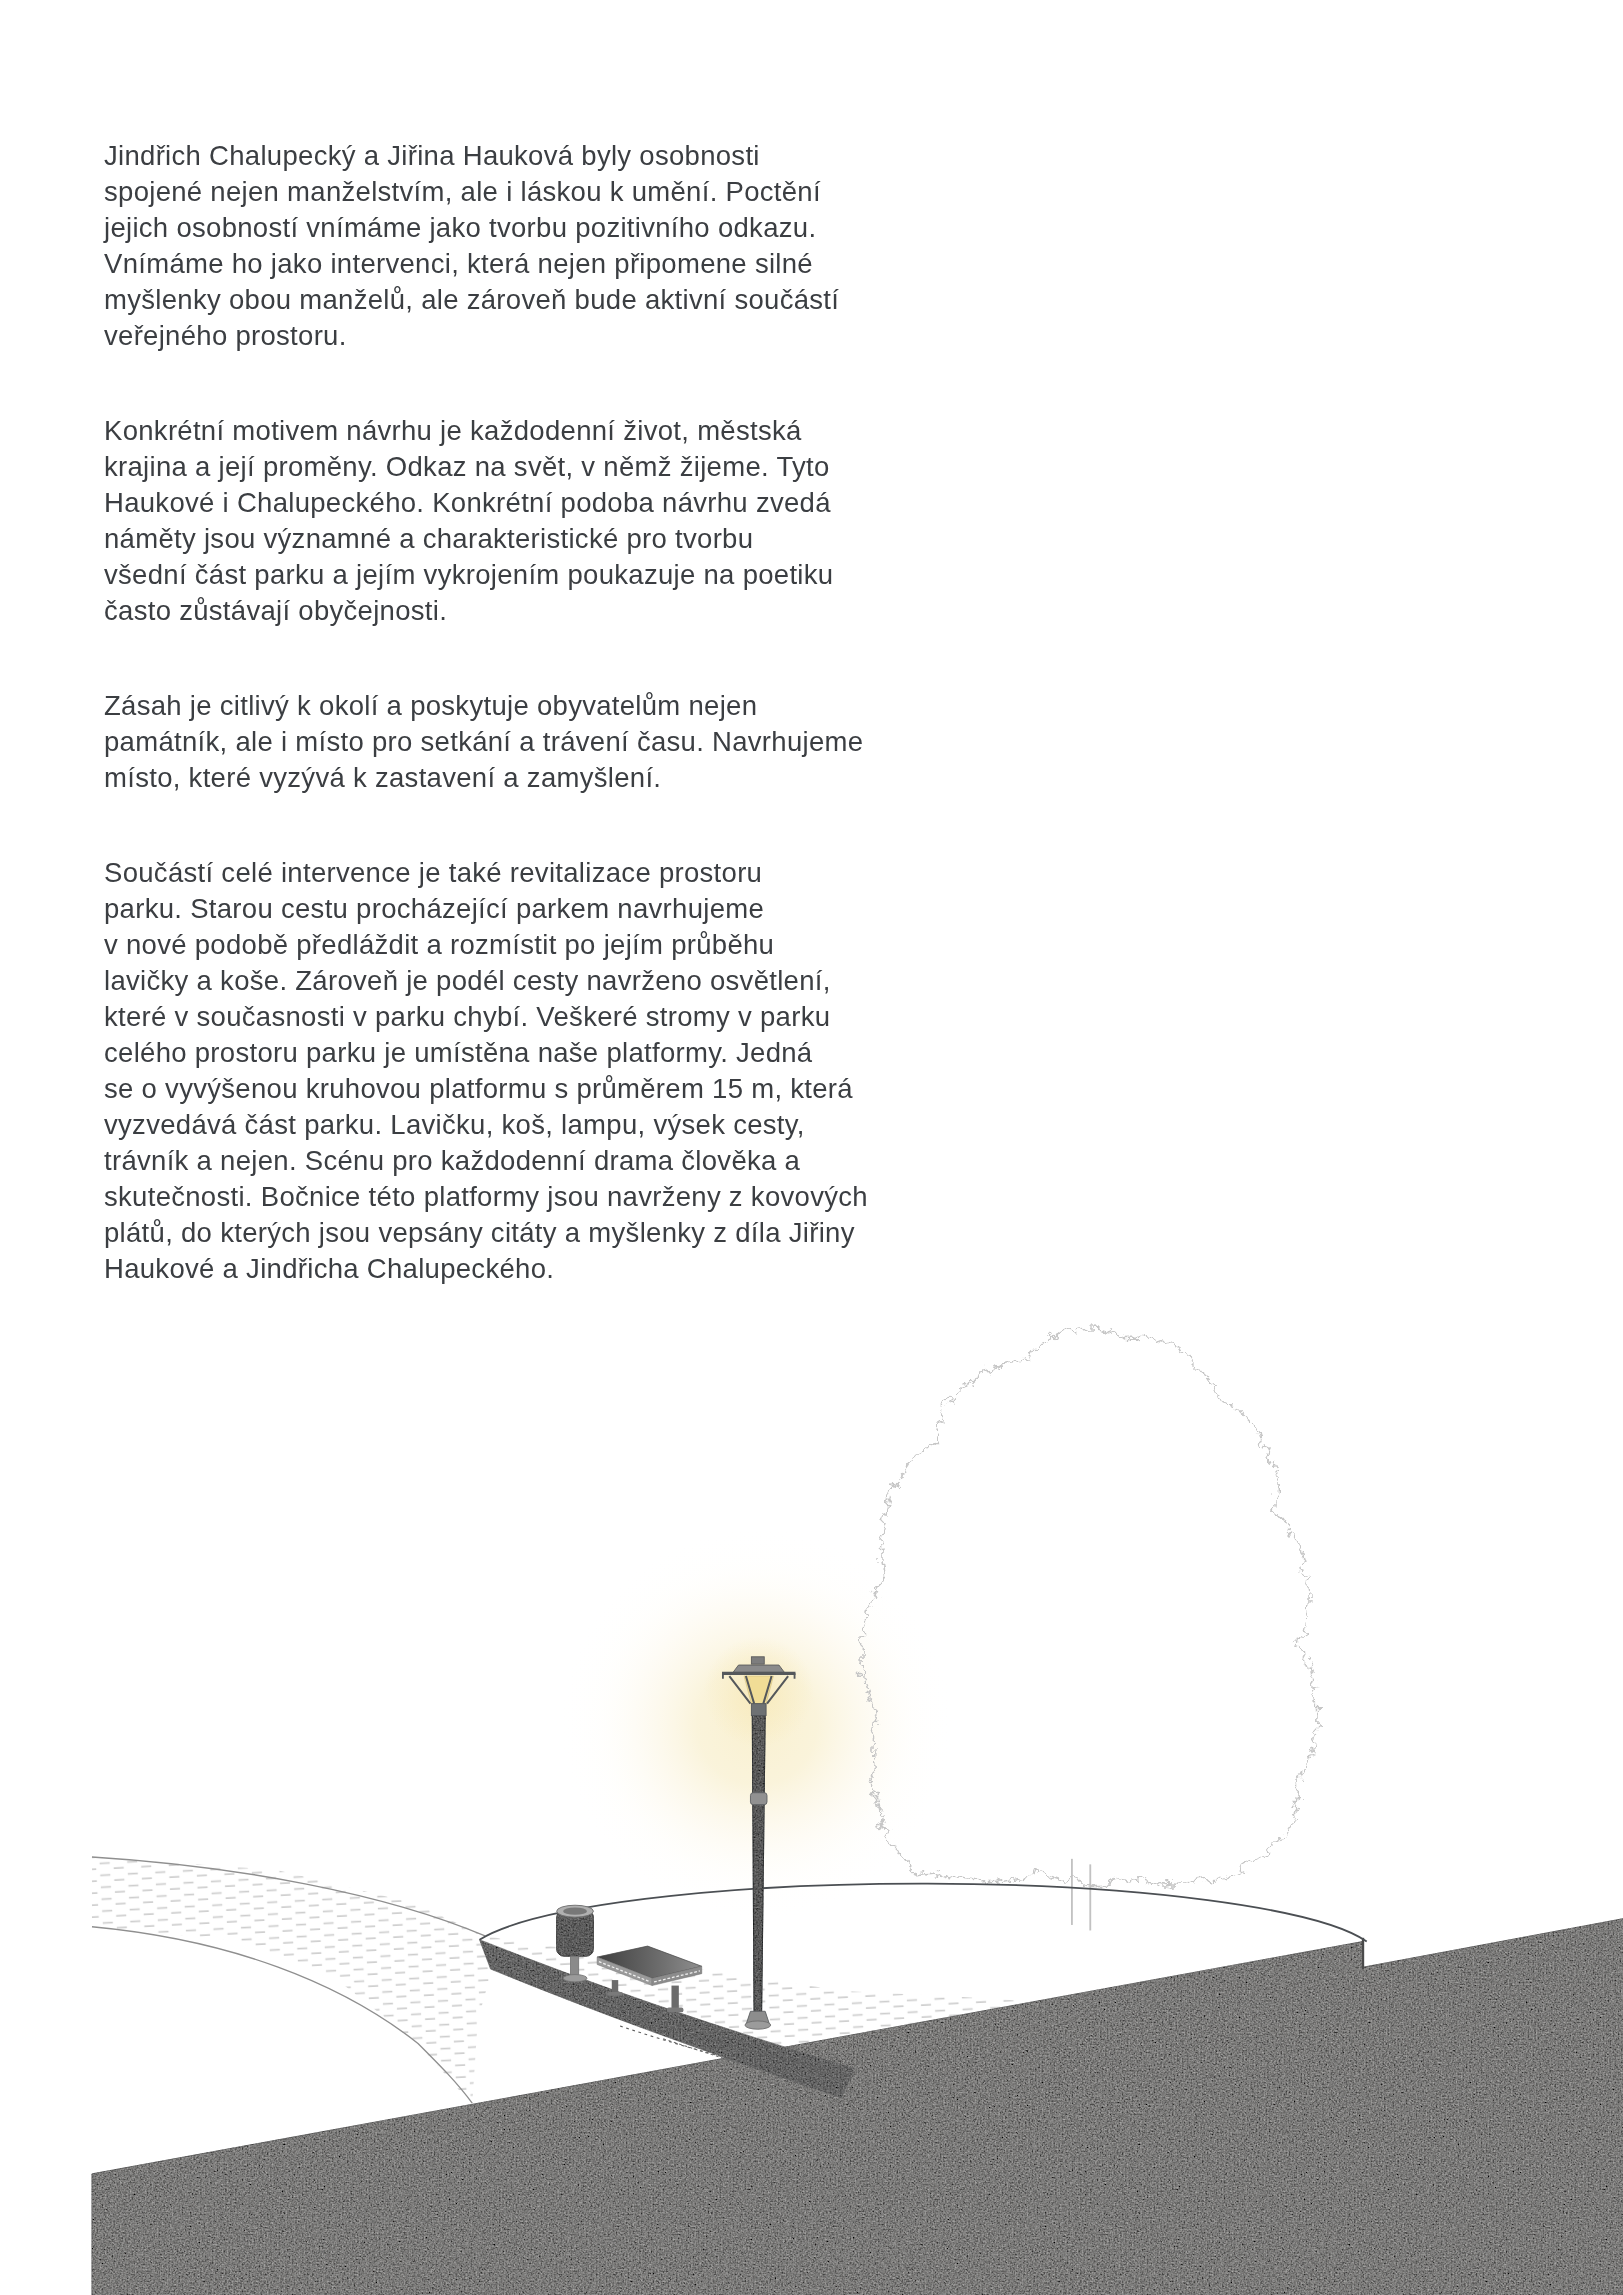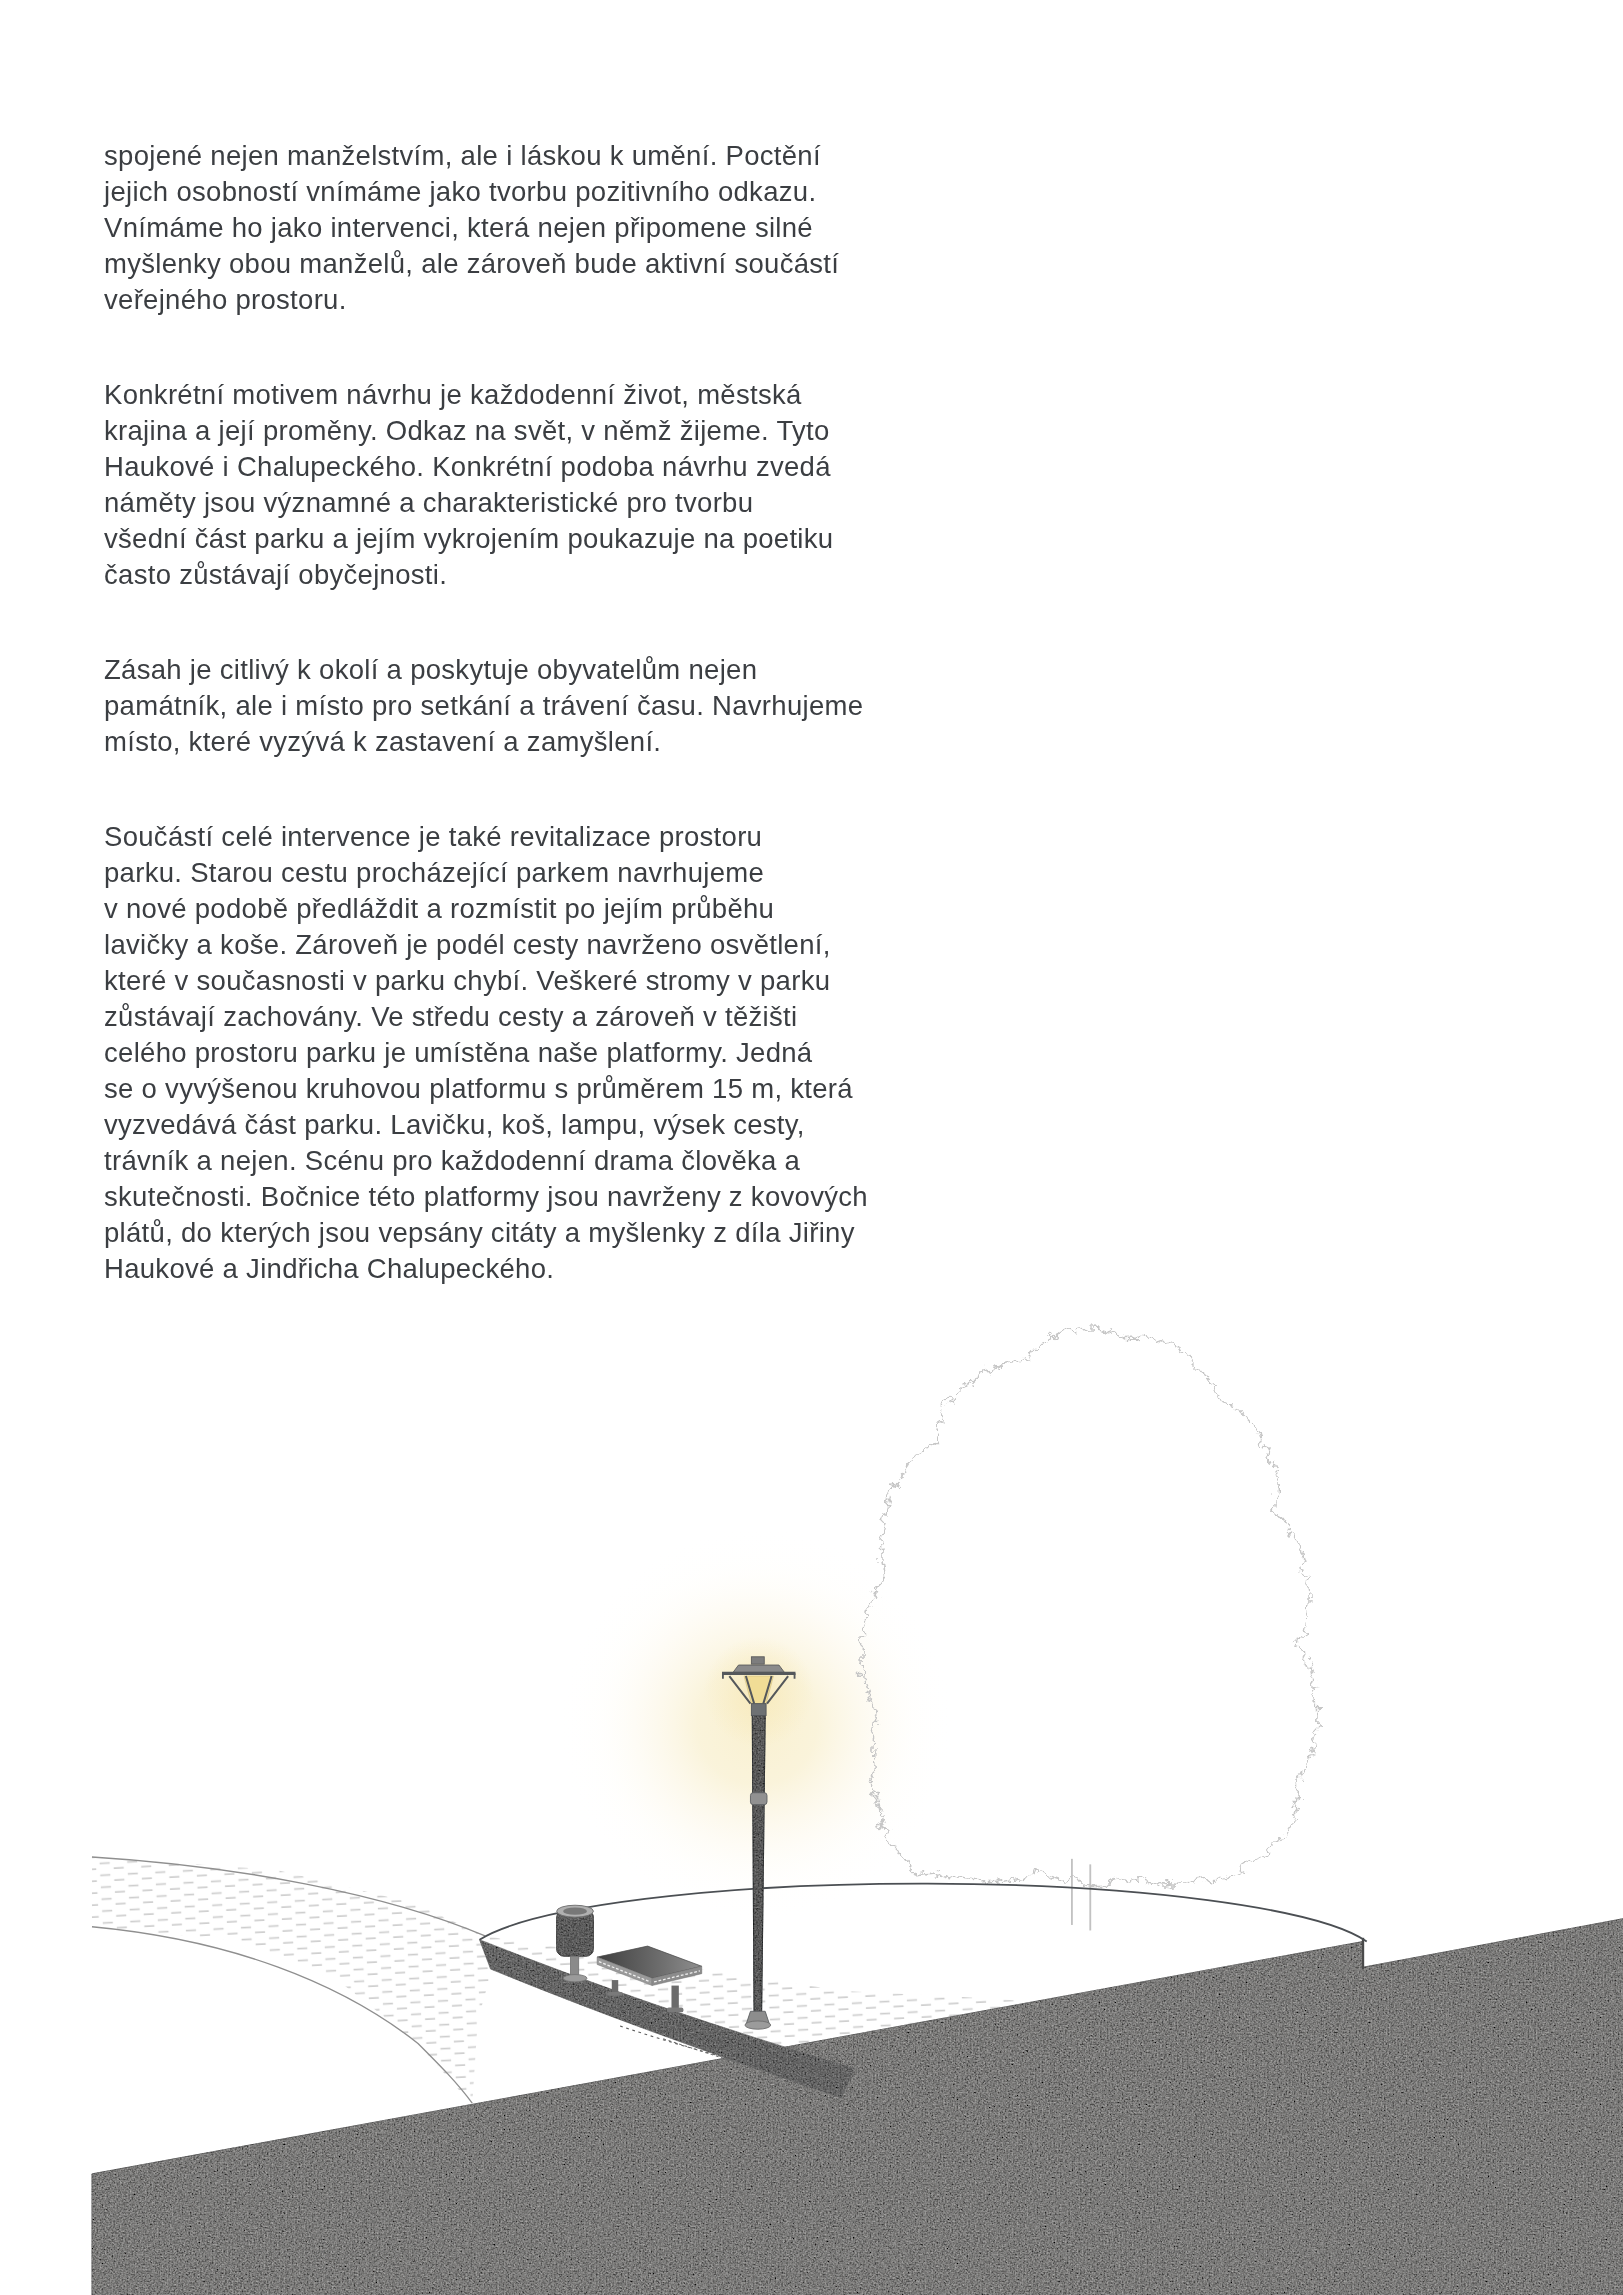--- a/index.html
+++ b/index.html
@@ -13,20 +13,21 @@
   }
   .para{margin:0 0 59px 0;}
   .line{white-space:nowrap;}
   .scene{position:absolute;left:0;top:0;width:1624px;height:2296px;}
 </style>
 </head>
 <body>
 
 <div class="article">
     <div class="para">
+      <div class="line">Jindřich Chalupecký a Jiřina Hauková byly osobnosti</div>
       <div class="line">spojené nejen manželstvím, ale i láskou k umění. Poctění</div>
       <div class="line">jejich osobností vnímáme jako tvorbu pozitivního odkazu.</div>
       <div class="line">Vnímáme ho jako intervenci, která nejen připomene silné</div>
       <div class="line">myšlenky obou manželů, ale zároveň bude aktivní součástí</div>
       <div class="line">veřejného prostoru.</div>
     </div>
     <div class="para">
       <div class="line">Konkrétní motivem návrhu je každodenní život, městská</div>
       <div class="line">krajina a její proměny. Odkaz na svět, v němž žijeme. Tyto</div>
       <div class="line">Haukové i Chalupeckého. Konkrétní podoba návrhu zvedá</div>
@@ -38,21 +39,20 @@
       <div class="line">Zásah je citlivý k okolí a poskytuje obyvatelům nejen</div>
       <div class="line">památník, ale i místo pro setkání a trávení času. Navrhujeme</div>
       <div class="line">místo, které vyzývá k zastavení a zamyšlení.</div>
     </div>
     <div class="para">
       <div class="line">Součástí celé intervence je také revitalizace prostoru</div>
       <div class="line">parku. Starou cestu procházející parkem navrhujeme</div>
       <div class="line">v nové podobě předláždit a rozmístit po jejím průběhu</div>
       <div class="line">lavičky a koše. Zároveň je podél cesty navrženo osvětlení,</div>
       <div class="line">které v současnosti v parku chybí. Veškeré stromy v parku</div>
-      <div class="line">zůstávají zachovány. Ve středu cesty a zároveň v těžišti</div>
       <div class="line">celého prostoru parku je umístěna naše platformy. Jedná</div>
       <div class="line">se o vyvýšenou kruhovou platformu s průměrem 15 m, která</div>
       <div class="line">vyzvedává část parku. Lavičku, koš, lampu, výsek cesty,</div>
       <div class="line">trávník a nejen. Scénu pro každodenní drama člověka a</div>
       <div class="line">skutečnosti. Bočnice této platformy jsou navrženy z kovových</div>
       <div class="line">plátů, do kterých jsou vepsány citáty a myšlenky z díla Jiřiny</div>
       <div class="line">Haukové a Jindřicha Chalupeckého.</div>
     </div>
   </div>
 

